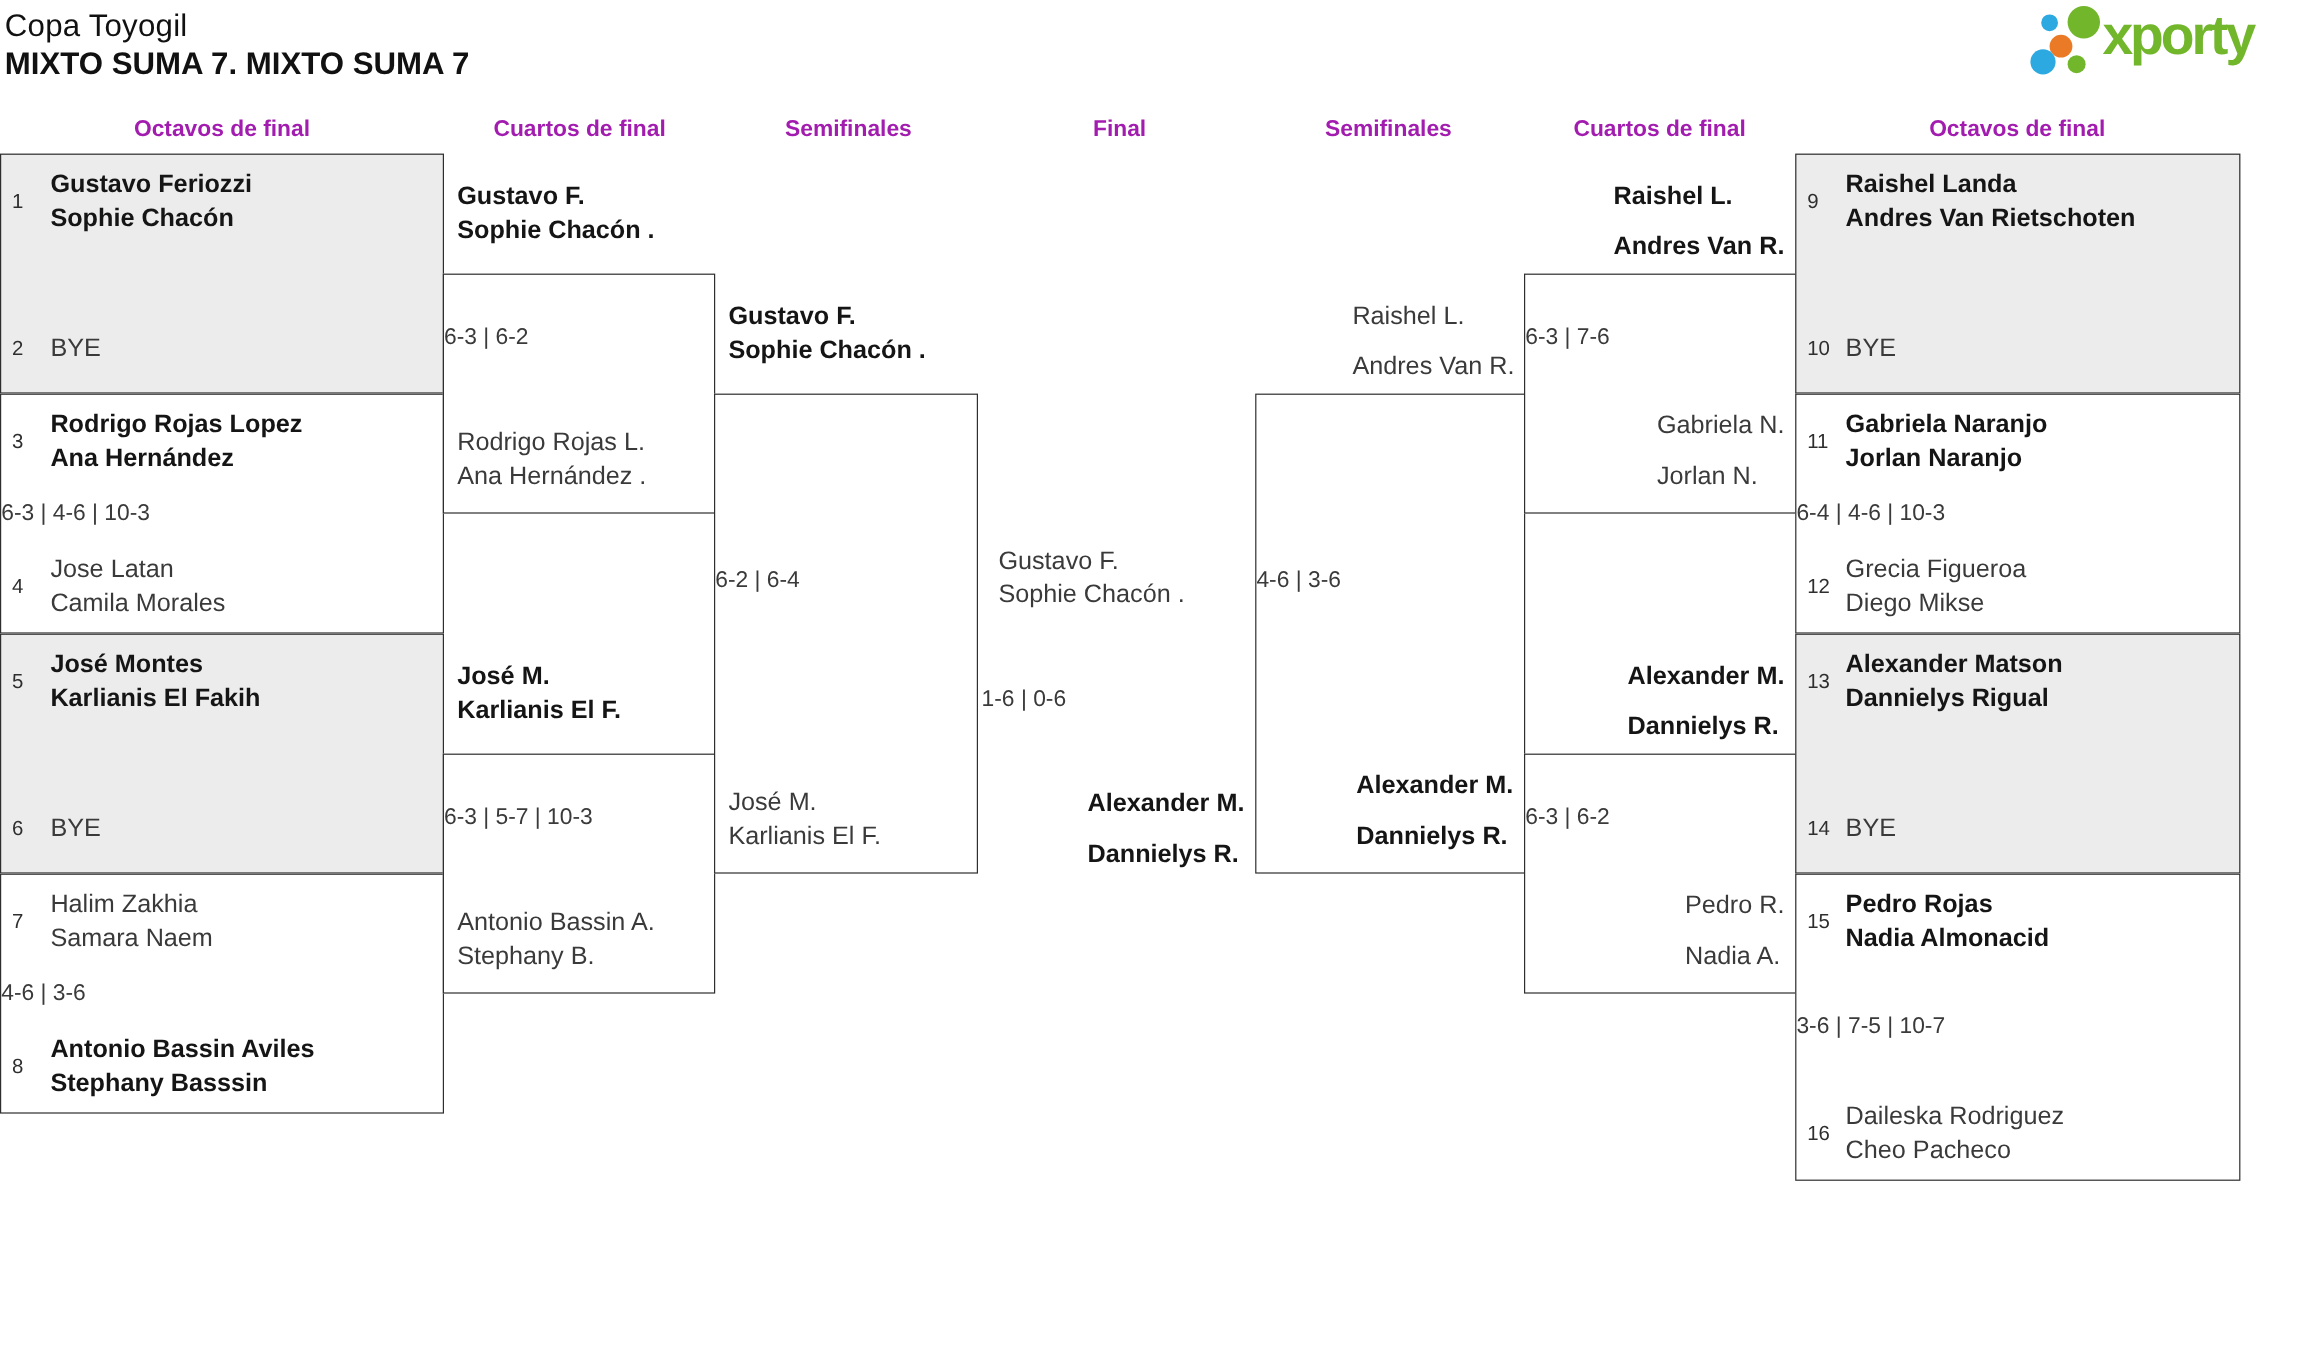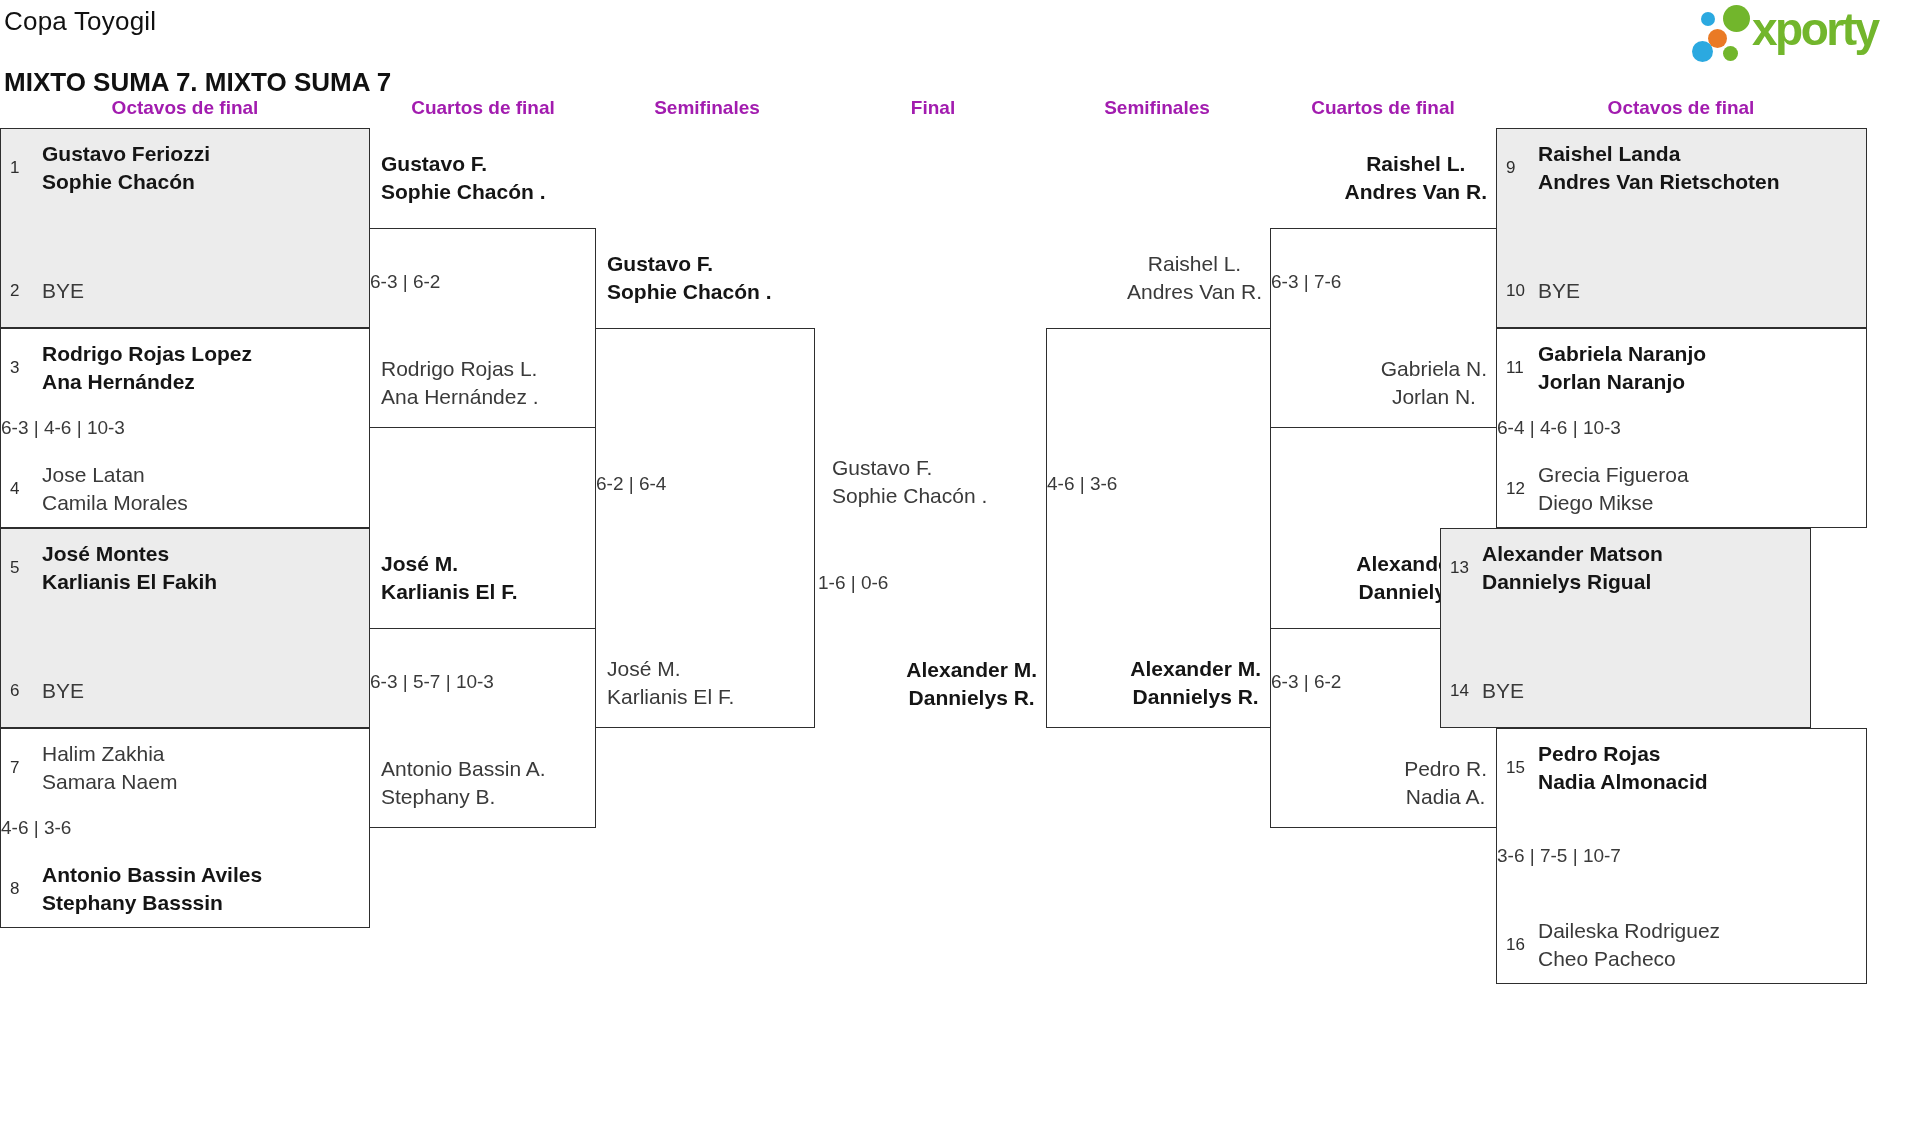--- a/index.html
+++ b/index.html
@@ -1,21 +1,21 @@
 <!DOCTYPE html>
 <html><head>
 <meta charset="utf-8">
 <style>
   * { box-sizing: border-box; }
   html,body { margin:0; padding:0; background:#ffffff; }
   body { font-family:"Liberation Sans","DejaVu Sans",sans-serif; }
   .stage { position:relative; width:1920px; height:1133px; background:#fff; color:#141414; overflow:hidden; }
 
   .title { position:absolute; left:4px; top:6px; font-size:26px; font-weight:500; letter-spacing:.2px; color:#111; }
-  .subtitle { position:absolute; left:4px; top:38px; font-size:26px; font-weight:700; color:#111;margin-top:29px; }
+  .subtitle { position:absolute; left:4px; top:38px; font-size:26px; font-weight:700; color:#111; }
 
   .logo { position:absolute; left:1692px; top:2px; width:228px; height:66px; }
   .dot { position:absolute; border-radius:50%; }
   .dot.green { background:#72b62c; }
   .dot.blue { background:#2ba9e0; }
   .dot.orange { background:#ea7a25; }
   .logo-text { position:absolute; left:60px; top:0px; font-size:46px; font-weight:800; letter-spacing:-2.5px; color:#72b62c; }
 
   .rh { position:absolute; top:97px; transform:translateX(-50%); font-size:19px; font-weight:600; color:#a21caf; white-space:nowrap; }
 
@@ -23,21 +23,21 @@
   .box.grey { background:#ececec; }
 
   .entry { position:absolute; left:0; right:0; display:flex; align-items:center; gap:9px; padding-left:9px; }
   .entry.top { top:11px; }
   .entry.bot { bottom:10px; }
   .entry.bot.single { bottom:22px; }
   .seed { min-width:23px; font-size:17px; color:#2e2e2e; flex:none; }
 
   .lines { display:flex; flex-direction:column; font-size:21px; line-height:28px; color:#3a3a3a; white-space:nowrap; }
   .lines.bold { font-weight:700; color:#151515; }
-  .right { text-align:center; }
+  .right { text-align:left;gap:14px; }
   .float { position:absolute; }
 
   .score { position:absolute; left:0; width:100%; text-align:left; font-size:19px; color:#3a3a3a; white-space:nowrap; }
   .score.mid { top:50%; transform:translateY(-50%); }
   .score.qf { top:42px; }
   .score.sf { top:144px; }
 
   .inbox-l { position:absolute; left:11px; bottom:16px; }
   .inbox-r { position:absolute; right:9px; bottom:16px; }
 </style>
@@ -243,21 +243,21 @@
     <div class="score mid">6-4 | 4-6 | 10-3</div>
     <div class="entry bot">
       <span class="seed">12</span>
       <span class="lines">
         <span>Grecia Figueroa</span>
         <span>Diego Mikse</span>
       </span>
     </div>
   </div>
 
-  <div class="box grey" style="left:1440px;top:528px;width:371px;height:200px">
+  <div class="box grey" style="left:1496px;top:528px;width:371px;height:200px">
     <div class="entry top">
       <span class="seed">13</span>
       <span class="lines bold">
         <span>Alexander Matson</span>
         <span>Dannielys Rigual</span>
       </span>
     </div>
     <div class="entry bot single">
       <span class="seed">14</span>
       <span class="lines">

